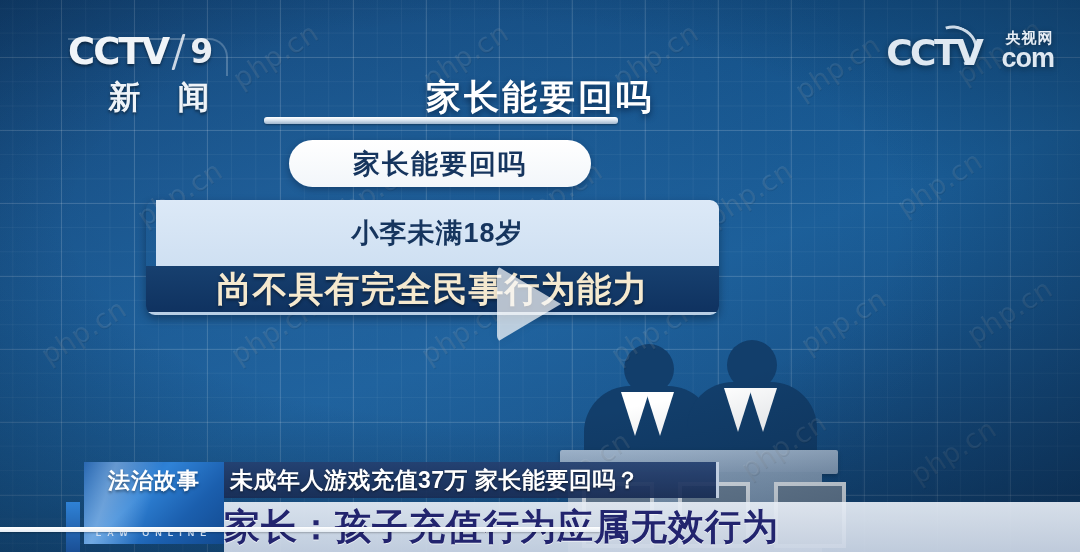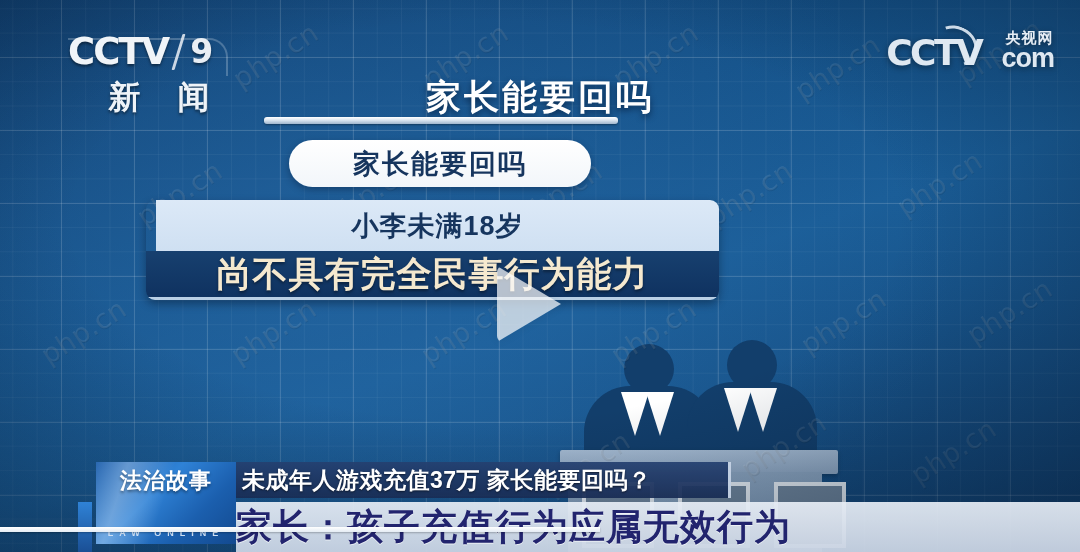--- a/index.html
+++ b/index.html
@@ -209,21 +209,21 @@
   .card {
     position: absolute; left: 146px; width: 573px;
     border-radius: 9px;
     overflow: hidden;
     box-shadow: 0 4px 9px rgba(0,14,36,0.4);
   }
   .card.c1 { top: 200px; }
   .card.c2 { top: 322px; }
 
   .card .light {
-    height: 51px;
+    height: 66px;
     background: linear-gradient(180deg, #dce9f7 0%, #cfe0f2 100%);
     display: flex; align-items: center; justify-content: center; margin-left: 10px;
   }
   .card .light span {
     font-size: 27px; font-weight: 700; color: #16355e;
     letter-spacing: 1px;
   }
   .card .dark {
     height: 49px;
     background: linear-gradient(180deg, #17406f 0%, #0f3260 100%);
@@ -241,21 +241,21 @@
     position: absolute; left: 497px; top: 266px;
     width: 0; height: 0;
     border-top: 38px solid transparent;
     border-bottom: 38px solid transparent;
     border-left: 64px solid rgba(255,255,255,0.70);
     border-radius: 6px;
     filter: drop-shadow(0 0 4px rgba(0,0,0,0.12));
   }
 
   
-  .lower { position: absolute; left: 12px; bottom: 0; width: 877px; height: 90px; }
+  .lower { position: absolute; left: 0; bottom: 0; width: 877px; height: 90px; }
 
   .badge-box {
     position: absolute; left: 84px; top: 0;
     width: 140px; height: 82px;
     background: linear-gradient(135deg, #1257a8 0%, #2f82d6 40%, #1b5fae 70%, #134a90 100%);
     overflow: hidden;
   }
   .badge-box .b1 {
     position: absolute; left: 0; right: 0; top: 4px;
     text-align: center; font-size: 22px; font-weight: 700; color: #ffffff;

